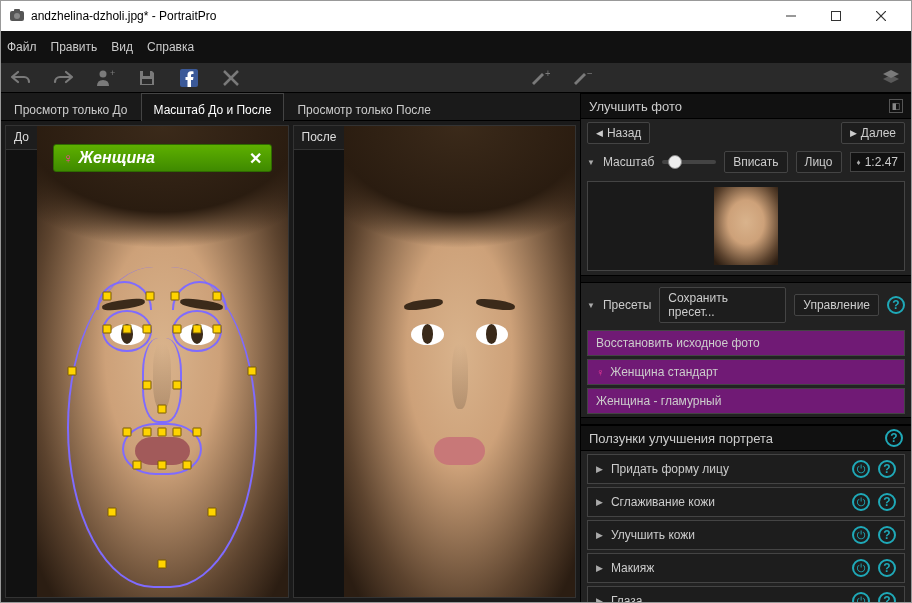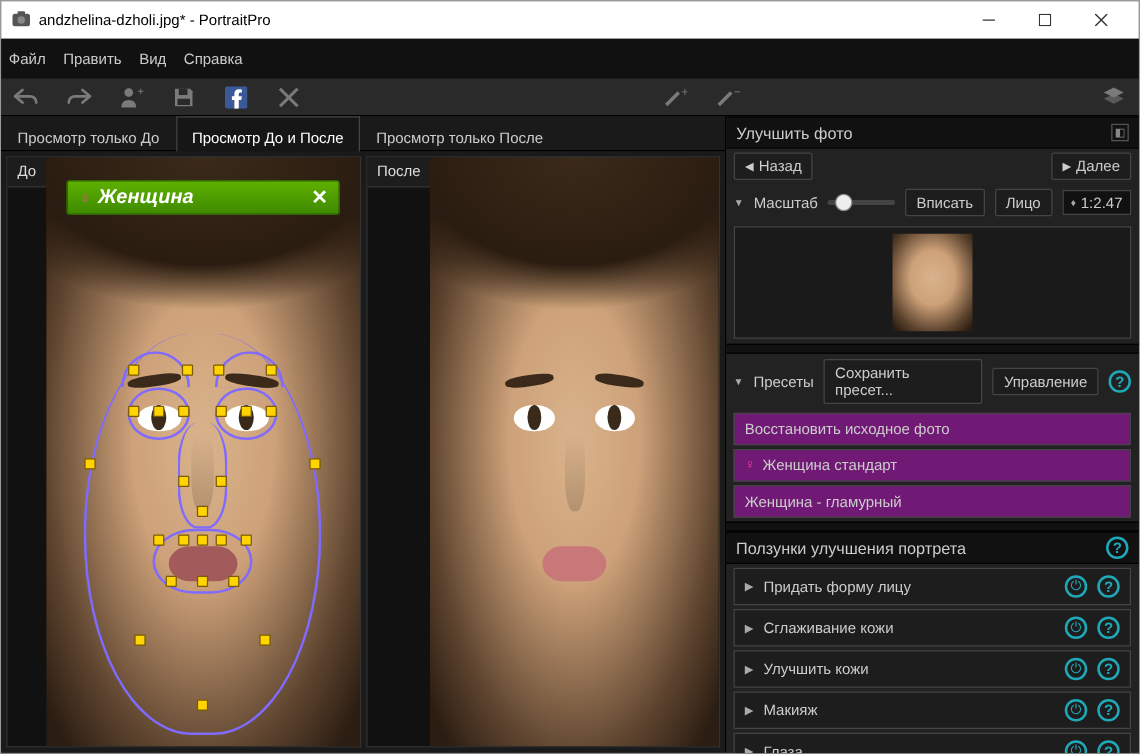--- a/index.html
+++ b/index.html
@@ -192,21 +192,21 @@
           <polygon points="10,7 18,11 10,15 2,11" fill="#7a7a7a" opacity="0.6"></polygon>
         </svg>
       </div>
   </div>
 
   <div class="main">
 
     <div class="left">
       <div class="viewtabs">
         <div class="viewtab">Просмотр только До</div>
-        <div class="viewtab active">Просмотр До и После</div>
+        <div class="viewtab active">Масштаб До и После</div>
         <div class="viewtab">Просмотр только После</div>
       </div>
       <div class="preview">
 
         <div class="pane">
           <div class="panehdr">До</div>
           <div class="paneimg">
             <div class="face">
               <div class="hair"></div>
               <div class="brow l"></div>

